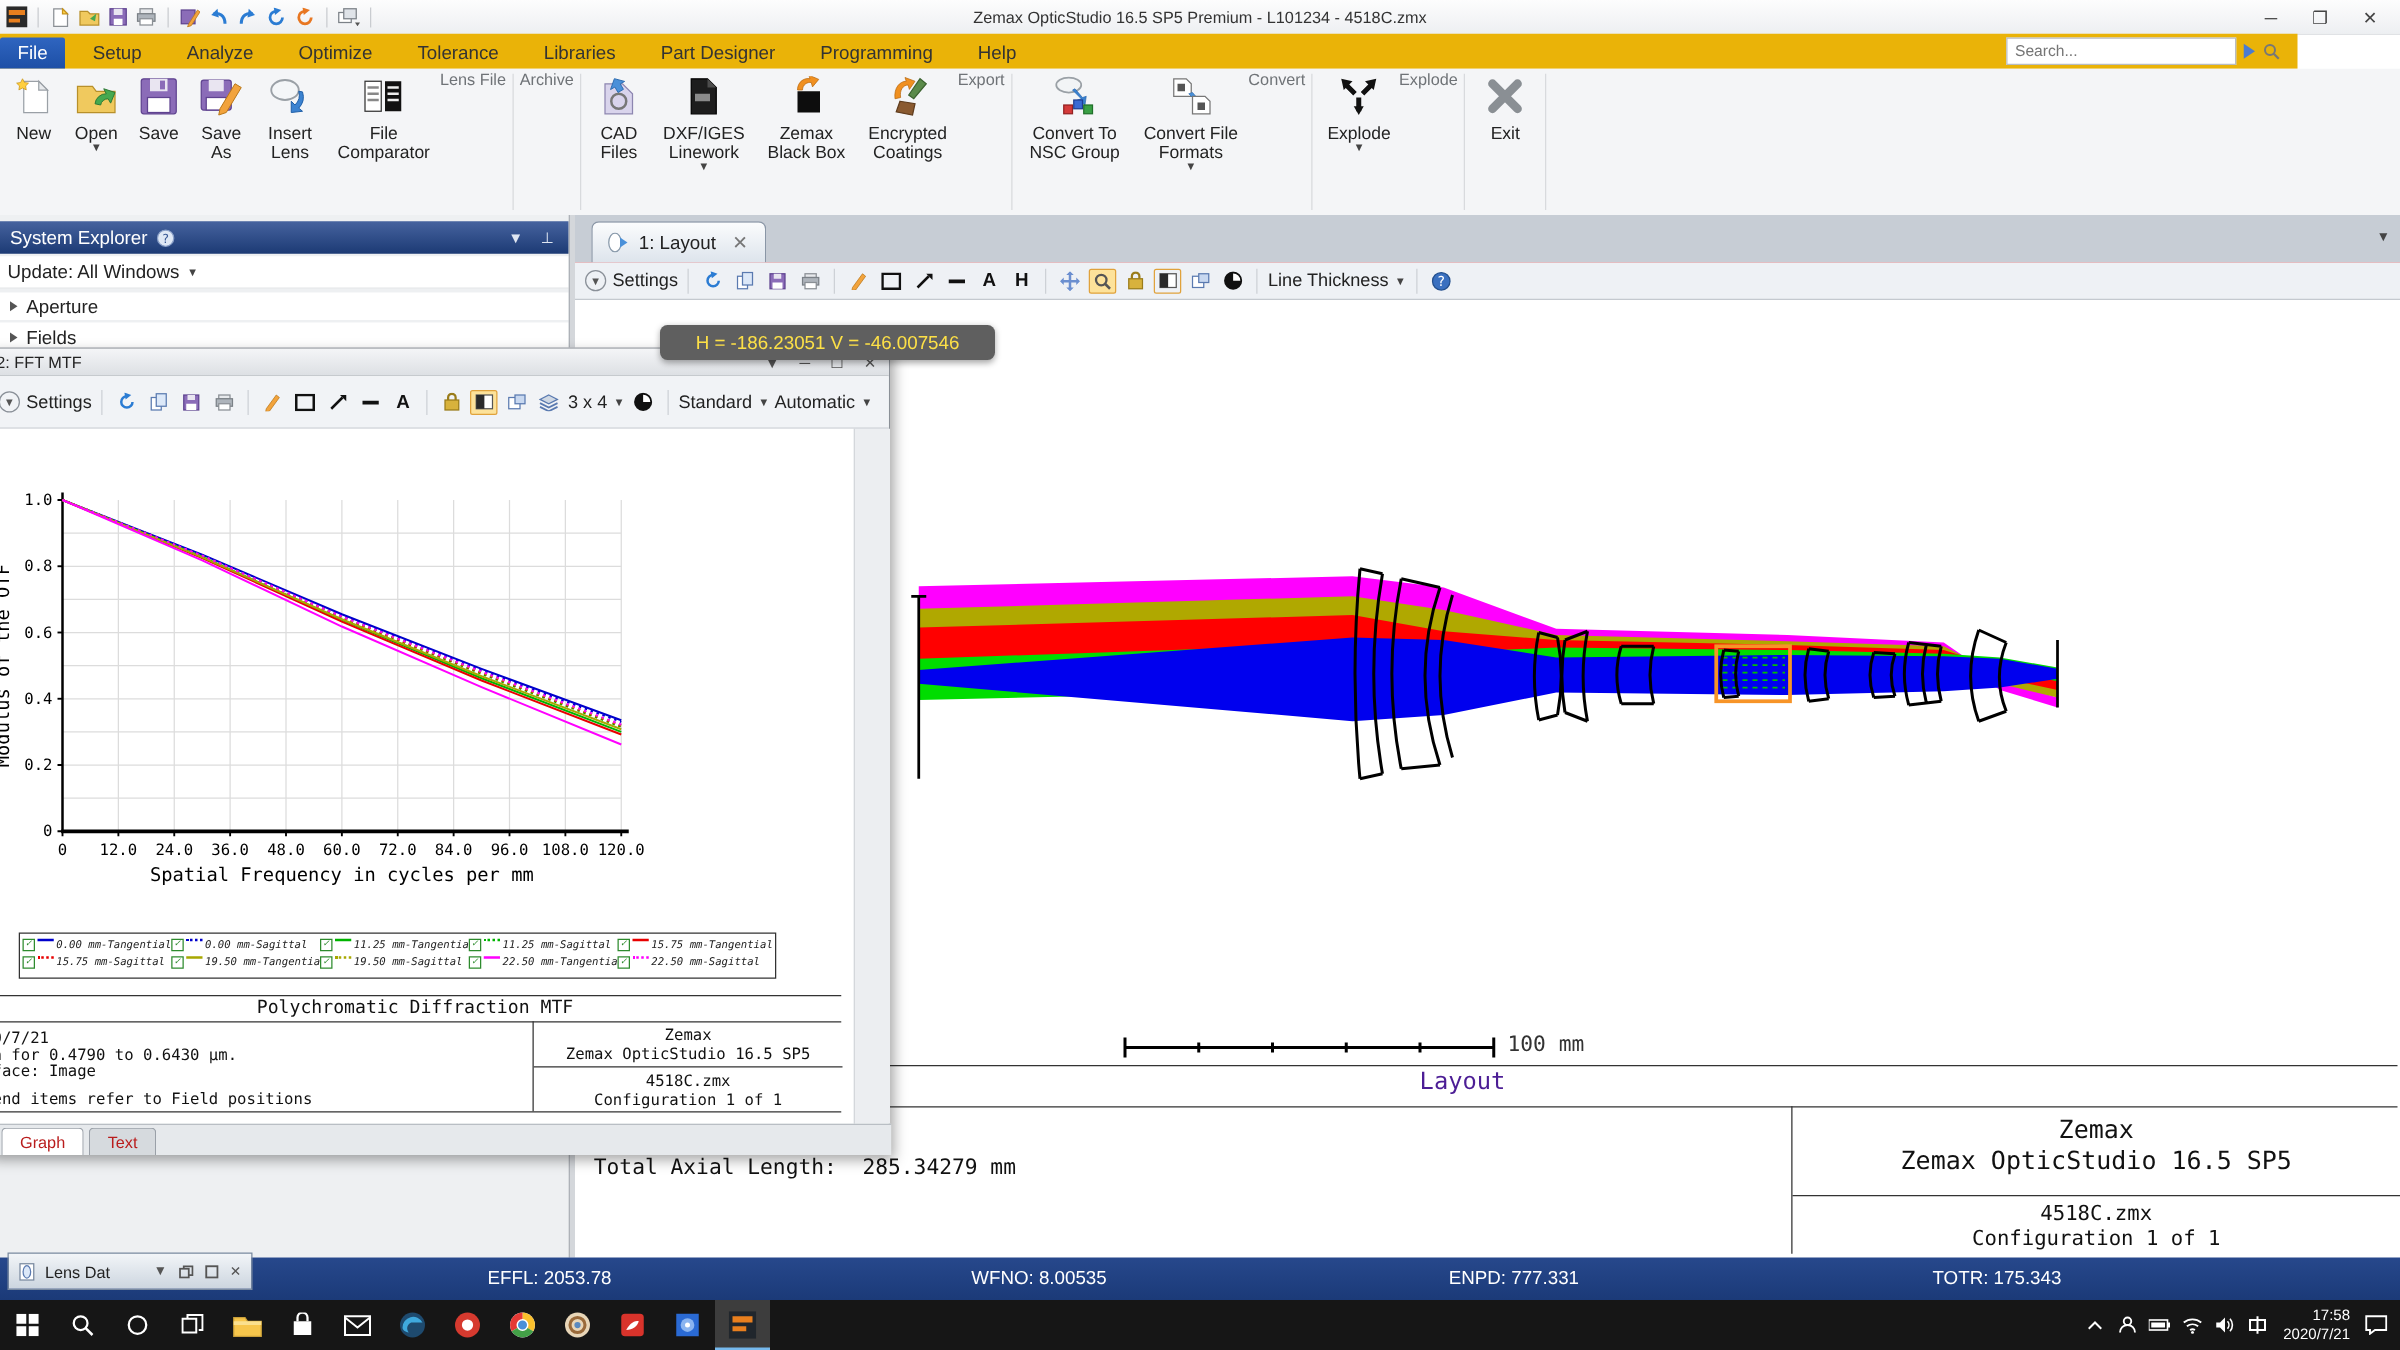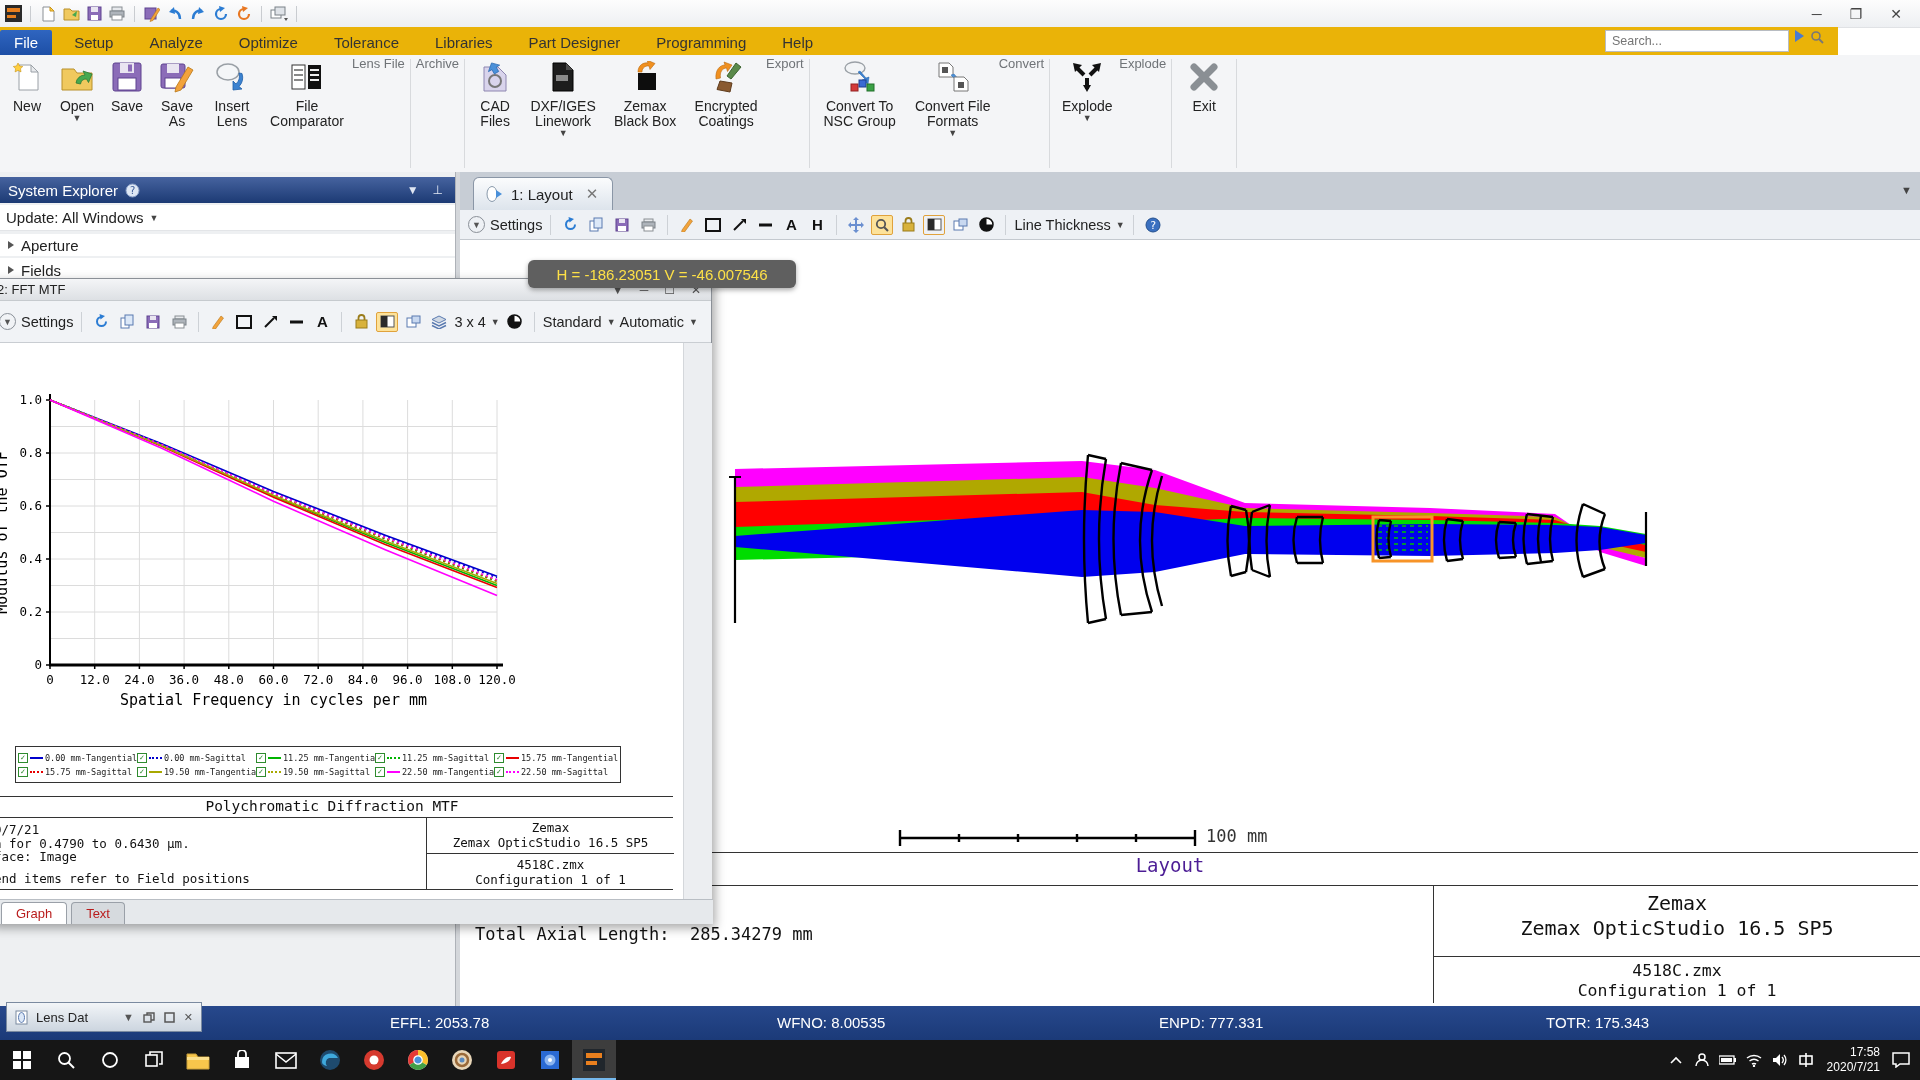--- a/index.html
+++ b/index.html
@@ -13,21 +13,21 @@
   #qat{display:flex;align-items:center;gap:5px;padding-left:4px;}
   .qi{width:18px;height:18px;display:flex;align-items:center;justify-content:center;}
   .qsep{width:1px;height:16px;background:#c9ccd0;margin:0 3px;}
   #tb-title{position:absolute;left:0;right:0;text-align:center;font-size:13px;color:#333;pointer-events:none;}
   #winbtns{margin-left:auto;display:flex;align-items:center;gap:28px;padding-right:18px;color:#444;font-size:14px;z-index:5;}
 
   
   #menubar{left:0;top:27px;width:1838px;height:28px;background:#eab308;display:flex;align-items:flex-end;}
   .mtab{font-size:15px;color:#333;padding:4px 14px;margin-right:8px;}
   .mtab.active{background:linear-gradient(#2f65c0,#1d4fa6);color:#fff;border-radius:2px 2px 0 0;}
-  #searchwrap{margin-left:auto;display:flex;gap:6px;padding-right:14px;padding-bottom:3px;}
+  #searchwrap{margin-left:auto;display:flex;align-items:center;gap:6px;padding-right:14px;padding-bottom:3px;}
   #searchbox{width:170px;height:20px;border:1px solid #b8bcc2;background:#fff;font-size:12.5px;
              color:#9aa0a6;padding:0 6px;font-family:"Liberation Sans",sans-serif;}
   .play{width:0;height:0;border-left:9px solid #4a7bd0;border-top:6px solid transparent;border-bottom:6px solid transparent;}
 
   
   #ribbon{left:0;top:55px;width:1920px;height:117px;background:#f4f5f7;border-bottom:1px solid #cfd2d6;
           display:flex;align-items:stretch;}
   .rgroup{display:flex;flex-direction:row;padding:0 4px;}
   .rgroup-items{display:flex;align-items:flex-start;gap:2px;flex:1;}
   .rgroup-label{text-align:center;color:#6f7377;font-size:13px;height:20px;line-height:18px;}
@@ -96,21 +96,21 @@
                 padding-left:6px;box-sizing:border-box;}
   #mtf-titlebar .wbtns{margin-left:auto;display:flex;gap:16px;padding-right:10px;font-size:12px;color:#555;}
   #mtf-toolbar{position:absolute;left:0;top:22px;width:100%;height:42px;background:#f1f3f6;
                border-bottom:1px solid #c9cdd2;display:flex;align-items:center;gap:4px;padding-left:4px;
                box-sizing:border-box;font-size:14px;}
   #mtf-page{position:absolute;left:0;top:64px;width:692px;height:556px;background:#fff;}
   #mtf-scrollstrip{position:absolute;left:692px;top:64px;width:28px;height:556px;background:#eceef1;
                    border-left:1px solid #d4d7db;}
   #mtf-legendbox{position:absolute;left:24px;top:403px;width:606px;height:37px;border:1px solid #333;
                  display:flex;flex-wrap:wrap;align-content:center;padding:1px 2px;box-sizing:border-box;}
-  .lg-entry{width:119px;display:flex;align-items:center;gap:2px;height:14px;}
+  .lg-entry{width:119px;display:flex;align-items:flex-start;gap:2px;height:14px;font-style:italic;}
   .lg-check{width:8px;height:8px;border:1px solid #2e8b2e;color:#2e8b2e;font-size:7px;line-height:8px;
             text-align:center;background:#fff;flex:0 0 auto;}
   .lg-line{width:13px;flex:0 0 auto;}
   .lg-text{font-size:8.5px;font-family:"DejaVu Sans Mono",monospace;color:#222;white-space:nowrap;}
   #mtf-footer{position:absolute;left:0px;top:453px;width:682px;height:92px;border-top:1px solid #333;
               border-bottom:1px solid #333;font-family:"DejaVu Sans Mono",monospace;color:#111;}
   #mtf-ftitle{position:absolute;left:0;top:1px;width:100%;text-align:center;font-size:14.5px;}
   #mtf-fline{position:absolute;left:0;top:20px;width:100%;border-top:1px solid #333;}
   .fleft{position:absolute;left:3px;font-size:12.5px;white-space:pre;}
   #mtf-fbox{position:absolute;left:435px;top:20px;width:247px;height:72px;border-left:1px solid #333;
@@ -142,20 +142,21 @@
   .tbspacer{flex:1;}
 
   svg text{font-family:"DejaVu Sans Mono",monospace;}
 </style>
 </head>
 <body>
 
 <div id="screen">
 
   <div class="abs" id="titlebar">
+    <span id="tb-title">Zemax OpticStudio 16.5 SP5  Premium - L101234 - 4518C.zmx</span>
     <div id="qat">
       <span class="qi">
         <svg width="17" height="17">
             <rect width="17" height="17" fill="#2a2a2a"></rect>
             <rect x="2" y="3" width="13" height="4" fill="#e87f1e"></rect>
             <rect x="2" y="10" width="9" height="3" fill="#e87f1e"></rect>
           </svg>
         </span>
       <span class="qsep"></span>
       <span class="qi">

